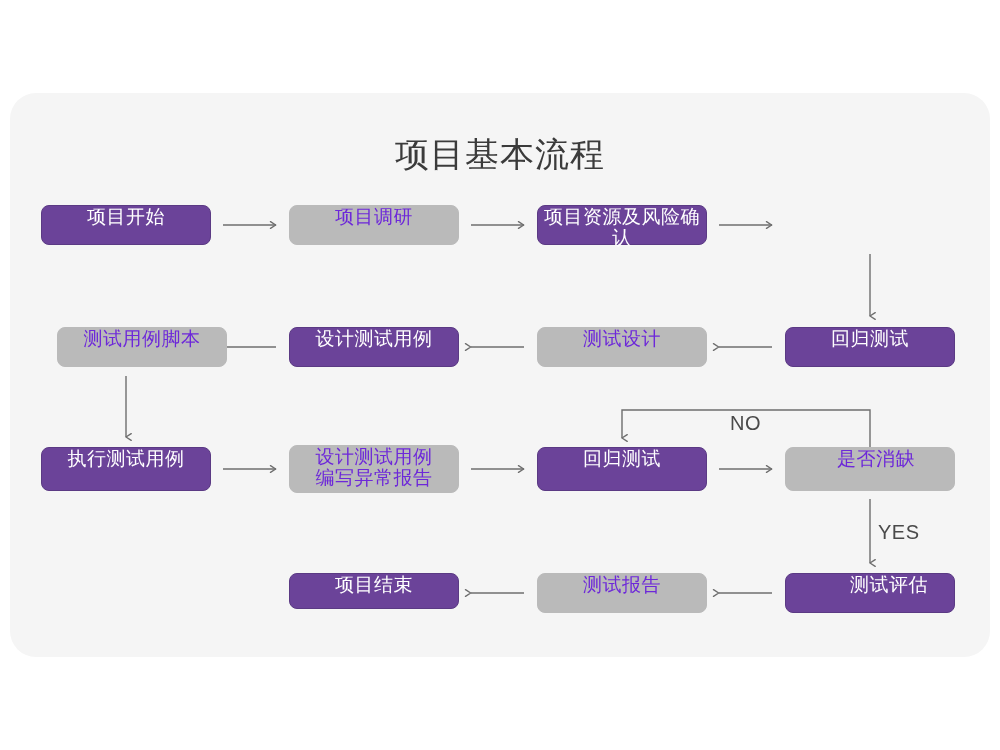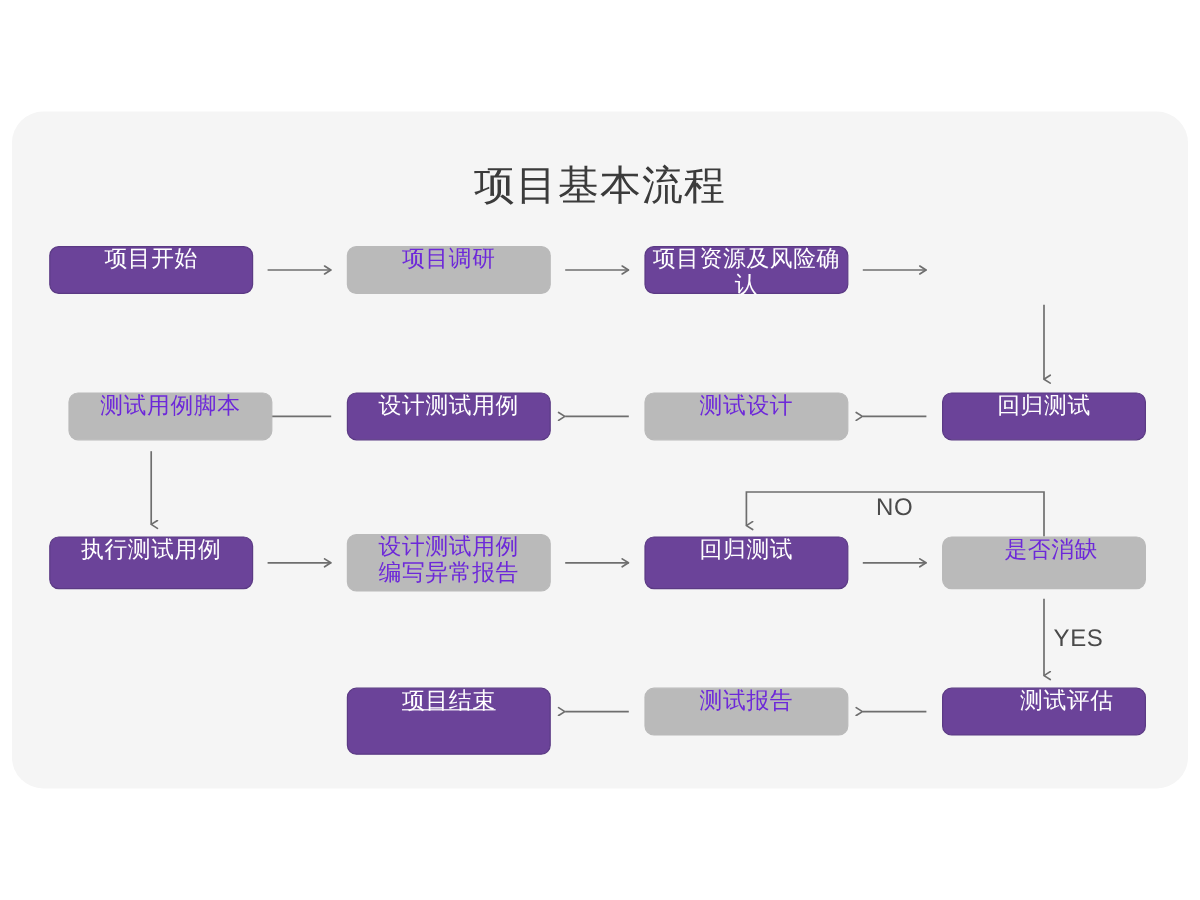--- a/index.html
+++ b/index.html
@@ -160,21 +160,21 @@
     <span class="label">设计测试用例
 编写异常报告</span>
   </div>
   <div class="node purple" style="left:537px; top:447px; height:44px;">
     <span class="label">回归测试</span>
   </div>
   <div class="node gray" style="left:785px; top:447px; height:44px;padding-left:12px;">
     <span class="label">是否消缺</span>
   </div>
 
-  <div class="node purple" style="left:289px; top:573px; height:56px;text-decoration:underline;">
+  <div class="node purple" style="left:289px; top:573px; height:36px;">
     <span class="label">项目结束</span>
   </div>
   <div class="node gray" style="left:537px; top:573px; height:40px;">
     <span class="label">测试报告</span>
   </div>
   <div class="node purple" style="left:785px; top:573px; height:40px;padding-left:38px;">
     <span class="label">测试评估</span>
   </div>
 
   <div class="edge-label" style="left:730px; top:412px;">NO</div>

